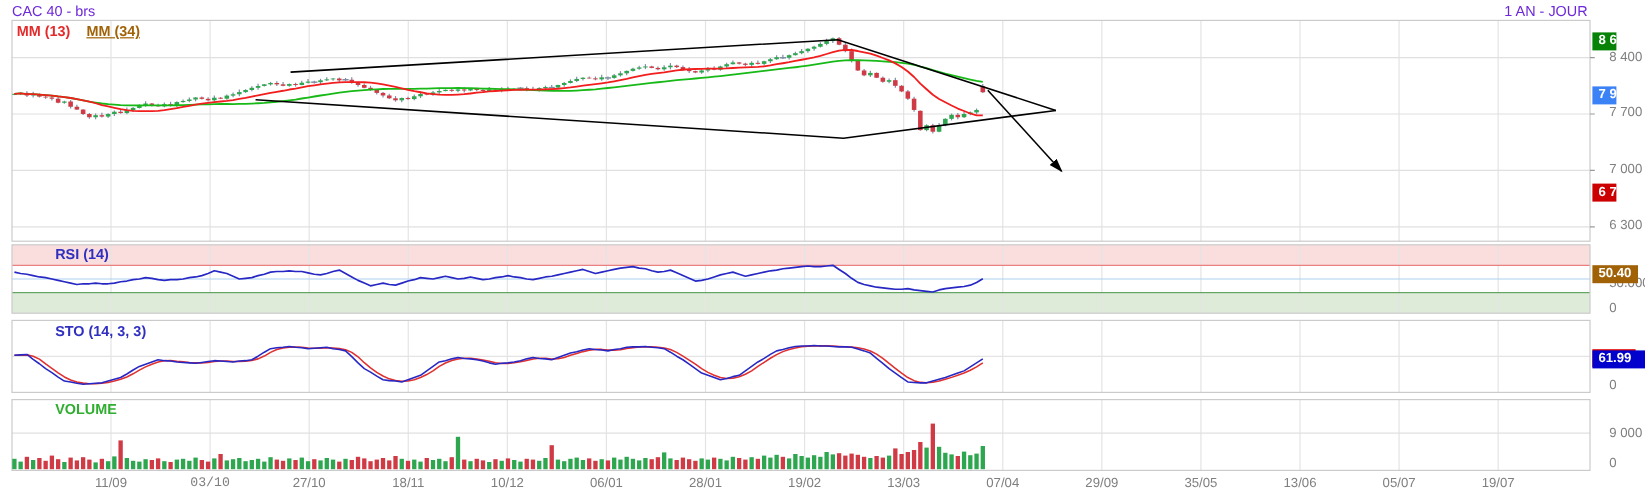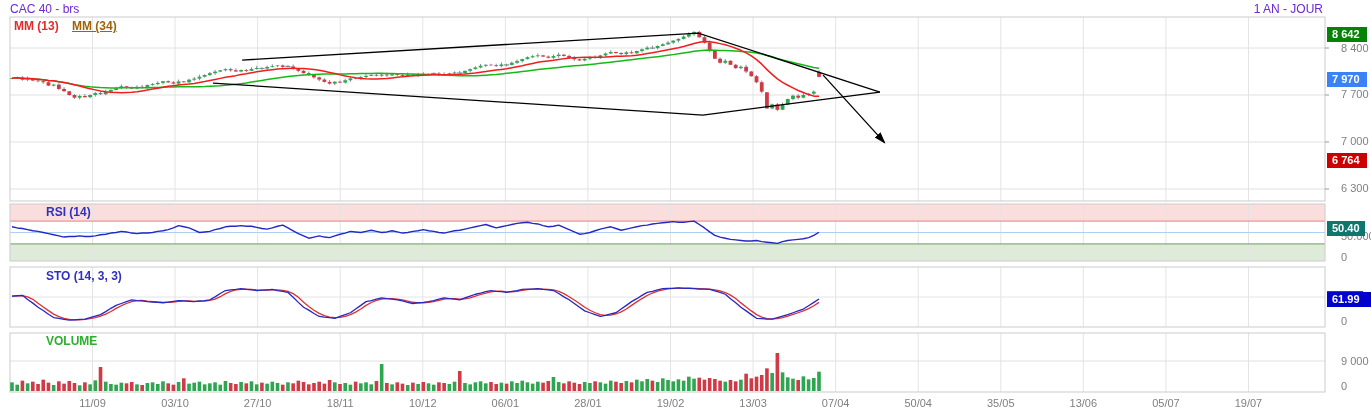--- a/index.html
+++ b/index.html
@@ -9,21 +9,21 @@
   #title{left:10px;top:2px;}
   #timeframe{right:48px;top:2px;}
   .leg{position:absolute;top:19px;font-size:12px;font-weight:bold;white-space:nowrap;}
   #leg-fast{left:14px;}
   #leg-slow{left:72px;}
   .plabel{position:absolute;left:14px;font-size:12px;font-weight:bold;white-space:nowrap;padding-left:32px;}
   #rsi-label{top:205px;color:#3030c0;}
   #sto-label{top:269px;color:#3030c0;}
   #vol-label{top:334px;color:#2fae2f;}
   .scale-label{position:absolute;left:1331px;font-size:11px;color:#7f7f7f;white-space:nowrap;height:13px;line-height:13px;margin-left:10px;}
-  .badge{position:absolute;left:1327px;width:40px;height:15px;line-height:15px;
+  .badge{position:absolute;left:1327px;width:20px;height:15px;line-height:15px;
          font-size:11px;font-weight:bold;color:#fff;padding-left:5px;box-sizing:border-box;white-space:nowrap;}
   .date-label{position:absolute;top:397px;font-size:11px;color:#7f7f7f;transform:translateX(-50%);white-space:nowrap;}
   svg{position:absolute;left:0;top:0;}
 </style>
 </head>
 <body>
 
 <div class="root">
   <div id="title" class="hdr">CAC 40 - brs</div>
   <div id="timeframe" class="hdr">1 AN - JOUR</div>
@@ -605,31 +605,31 @@
       <div class="scale-label" style="top: 182.496px;">6 300</div>
       <div class="scale-label" style="top: 230px;">50.000</div>
       <div class="scale-label" style="top: 251px;">0</div>
       <div class="scale-label" style="top: 315px;">0</div>
       <div class="scale-label" style="top: 354.5px;">9 000</div>
       <div class="scale-label" style="top: 379.5px;">0</div>
       <div class="badge" style="top: 27.2518px; background: rgb(6, 130, 6);">8 642</div>
       <div class="badge" style="top: 72.3707px; background: #3b82f6;">7 970</div>
       <div class="badge" style="top: 153.343px; background: rgb(204, 0, 0);">6 764</div>
       <div class="badge" style="top: 291px; background: rgb(221, 0, 0); width: 36px;"></div>
-      <div class="badge" style="top: 221px; background: #0f766e; width: 38px;">50.40</div>
+      <div class="badge" style="top: 221px; background: #a16207; width: 38px;">50.40</div>
       <div class="badge" style="top: 292px; background: rgb(2, 2, 204); width: 44px;">61.99</div>
       <div class="date-label" style="left: 92.5px;">11/09</div>
-      <div class="date-label" style="left: 175.07px;">03/10</div>
+      <div class="date-label" style="left: 175.07px; font-family: Liberation Mono, monospace;">03/10</div>
       <div class="date-label" style="left: 257.64px;">27/10</div>
       <div class="date-label" style="left: 340.21px;">18/11</div>
       <div class="date-label" style="left: 422.78px;">10/12</div>
       <div class="date-label" style="left: 505.35px; text-align: right;">06/01</div>
       <div class="date-label" style="left: 587.92px;">28/01</div>
       <div class="date-label" style="left: 670.49px;">19/02</div>
       <div class="date-label" style="left: 753.06px;">13/03</div>
       <div class="date-label" style="left: 835.63px;">07/04</div>
-      <div class="date-label" style="left: 918.2px;">50/04</div>
+      <div class="date-label" style="left: 918.2px;">29/09</div>
       <div class="date-label" style="left: 1000.77px;">35/05</div>
       <div class="date-label" style="left: 1083.34px;">13/06</div>
       <div class="date-label" style="left: 1165.91px;">05/07</div>
       <div class="date-label" style="left: 1248.48px;">19/07</div>
     </div>
 </div>
 
 </body></html>

